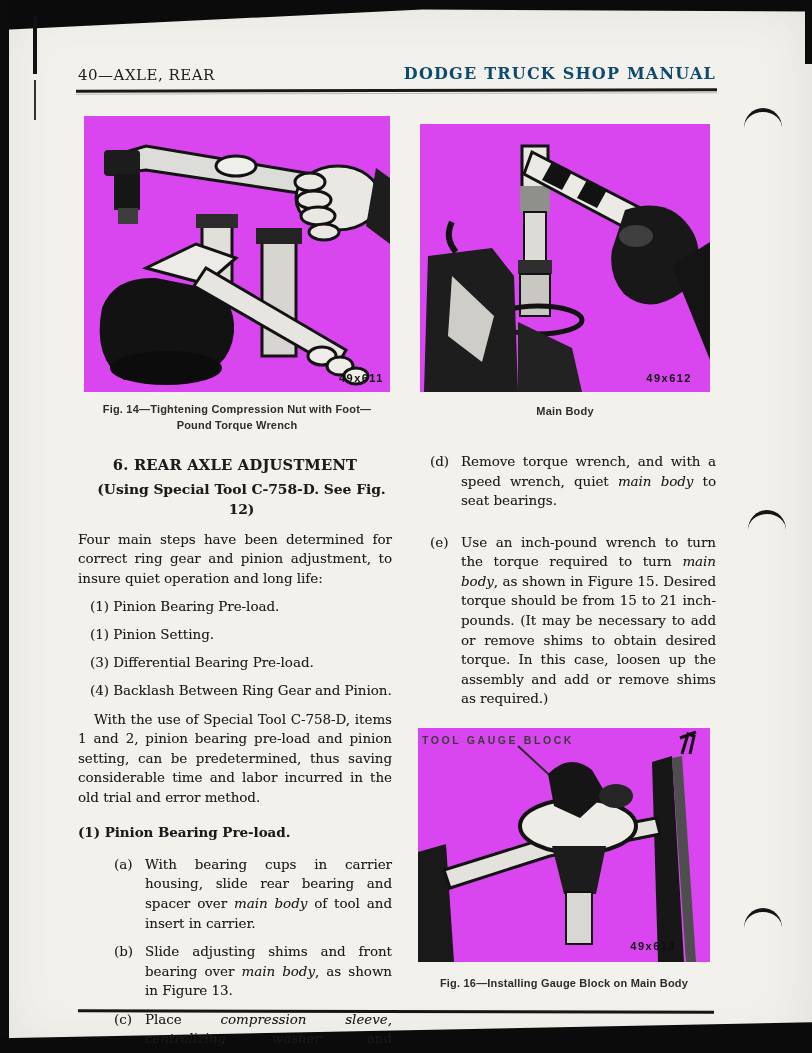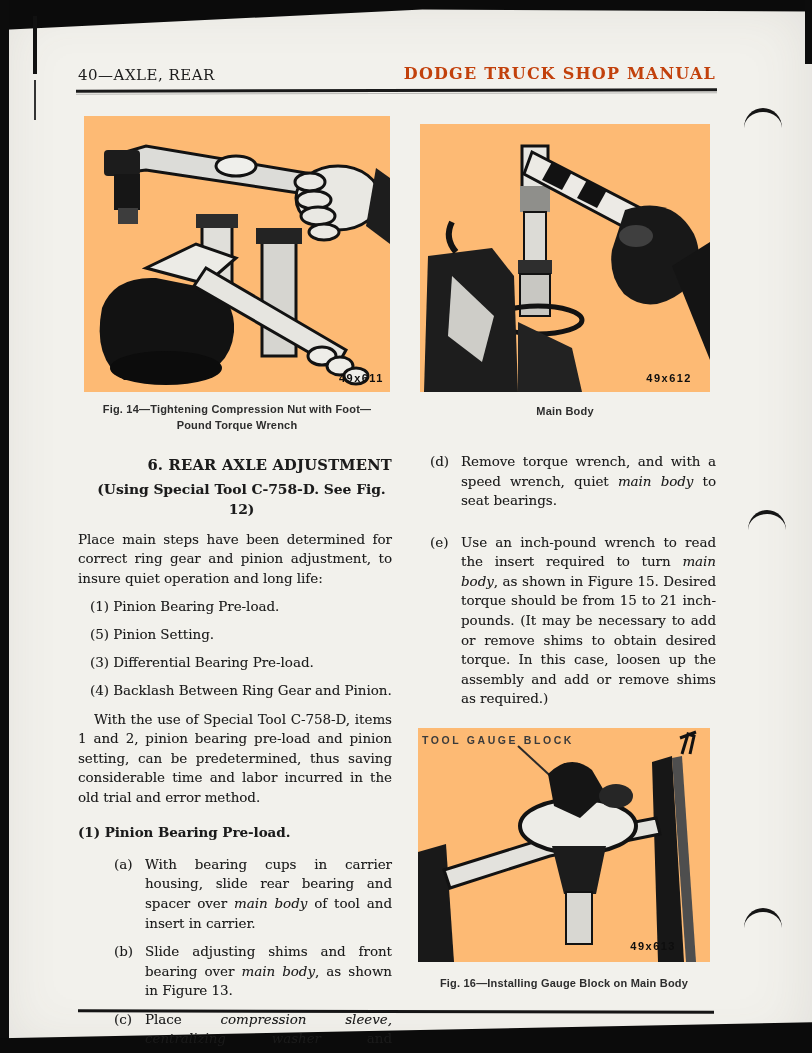--- a/index.html
+++ b/index.html
@@ -13,37 +13,37 @@
   .scan-right-top{position:absolute;right:0;top:0;width:7px;height:64px;background:#0c0c0c;}
   .scan-bottom{position:absolute;left:0;top:1018px;width:812px;height:35px;background:#0b0b0b;
                clip-path:polygon(0 58%,100% 12%,100% 100%,0 100%);}
   .mark-vline{position:absolute;left:33px;top:16px;width:4px;height:58px;background:#111;}
   .mark-vline2{position:absolute;left:34px;top:80px;width:2px;height:40px;background:#333;}
   .curl{position:absolute;width:38px;height:16px;border-top:4px solid #151515;
         border-radius:50% 50% 0 0/100% 100% 0 0;}
   
   .hdr-left{position:absolute;left:78px;top:66px;font-size:15px;letter-spacing:.5px;color:#1c1c1c;}
   .hdr-right{position:absolute;left:396px;top:64px;width:320px;text-align:right;font-size:16px;
-             font-weight:bold;letter-spacing:1.2px;color:#c2410c;}
+             font-weight:bold;letter-spacing:1.2px;color:#0c4a6e;}
   .hdr-rule{position:absolute;left:76px;top:89px;width:641px;height:3px;background:#1a1a1a;
             transform:rotate(-.15deg);}
   .hdr-rule:after{content:"";position:absolute;left:0;top:4px;width:100%;height:1px;background:rgba(20,20,20,.25);}
   
-  .photo{position:absolute;background:#fdba74;}
+  .photo{position:absolute;background:#d946ef;}
   .photo svg{display:block;width:100%;height:100%;}
   .photo-id{position:absolute;font-family:"Liberation Sans",sans-serif;font-size:11px;
             font-weight:bold;letter-spacing:1.5px;color:#0e0e0e;}
   .caption{position:absolute;text-align:center;font-family:"Liberation Sans",sans-serif;
            font-size:11px;font-weight:bold;color:#2d2d2d;line-height:1.45;letter-spacing:.2px;}
   .annotation{position:absolute;font-family:"Liberation Sans",sans-serif;font-size:10.5px;
               letter-spacing:2.6px;color:#3b3b3b;font-weight:bold;}
   
   .col{position:absolute;font-size:13.4px;line-height:1.46;color:#1b1b1b;text-align:justify;
        text-shadow:.25px .25px 0 rgba(20,20,20,.3);}
-  .sec-head{font-size:14.6px;font-weight:bold;letter-spacing:.3px;margin:0 0 2px 0;text-align:right;}
+  .sec-head{font-size:14.6px;font-weight:bold;letter-spacing:.3px;margin:0 0 2px 0;text-align:center;}
   .sec-sub{font-size:13.8px;font-weight:bold;margin:4px 0 10px 13px;text-align:center;}
   .para{margin:0 0 9px 0;}
   .para-indent{text-indent:16px;margin:2px 0 16px 0;}
   .step{margin:0 0 8.5px 12px;text-align:left;}
   .subsec{font-weight:bold;margin:6px 0 12px 0;text-align:left;}
   .litem{display:flex;margin:0 0 9px 36px;}
   .litem.rcol{margin-left:10px;margin-bottom:22px;}
   .litem .lbl{flex:0 0 31px;}
   .litem .txt{flex:1;}
   .btm-rule{position:absolute;left:78px;top:1010px;width:636px;height:2.6px;background:#151515;
@@ -126,23 +126,23 @@
     </svg>
     <div class="photo-id" style="right:18px;bottom:8px;">49x612</div>
   </div>
   <div class="caption" style="left:420px;top:404px;width:290px;">
     <div>Main Body</div>
   </div>
 
   <div class="col" style="left:78px;top:454px;width:314px;">
     <div class="sec-head">6. REAR AXLE ADJUSTMENT</div>
     <div class="sec-sub">(Using Special Tool C-758-D. See Fig. 12)</div>
-    <p class="para">Place main steps have been determined for correct ring gear and pinion adjustment, to insure quiet operation and long life:</p>
+    <p class="para">Four main steps have been determined for correct ring gear and pinion adjustment, to insure quiet operation and long life:</p>
     <div class="step">(1)  Pinion Bearing Pre-load.</div>
-    <div class="step">(5)  Pinion Setting.</div>
+    <div class="step">(1)  Pinion Setting.</div>
     <div class="step">(3)  Differential Bearing Pre-load.</div>
     <div class="step">(4)  Backlash Between Ring Gear and Pinion.</div>
     <p class="para-indent">With the use of Special Tool C-758-D, items 1 and 2, pinion bearing pre-load and pinion setting, can be predetermined, thus saving considerable time and labor incurred in the old trial and error method.</p>
     <div class="subsec">(1) Pinion Bearing Pre-load.</div>
 
     <div class="litem">
       <span class="lbl">(a)</span>
       <span class="txt"><span>With bearing cups in carrier housing, slide rear bearing and spacer over </span><i>main body</i><span> of tool and insert in carrier.</span></span>
     </div>
     <div class="litem">
@@ -155,21 +155,21 @@
     </div>
   </div>
 
   <div class="col" style="left:420px;top:452px;width:296px;">
     <div class="litem rcol">
       <span class="lbl">(d)</span>
       <span class="txt"><span>Remove torque wrench, and with a speed wrench, quiet </span><i>main body</i><span> to seat bearings.</span></span>
     </div>
     <div class="litem rcol">
       <span class="lbl">(e)</span>
-      <span class="txt"><span>Use an inch-pound wrench to read the insert required to turn </span><i>main body</i><span>, as shown in Figure 15. Desired torque should be from 15 to 21 inch-pounds. (It may be necessary to add or remove shims to obtain desired torque. In this case, loosen up the assembly and add or remove shims as required.)</span></span>
+      <span class="txt"><span>Use an inch-pound wrench to turn the torque required to turn </span><i>main body</i><span>, as shown in Figure 15. Desired torque should be from 15 to 21 inch-pounds. (It may be necessary to add or remove shims to obtain desired torque. In this case, loosen up the assembly and add or remove shims as required.)</span></span>
     </div>
   </div>
 
   <div class="photo" style="left:418px;top:728px;width:292px;height:234px;">
     <svg viewBox="0 0 292 234">
       <path d="M100 18 L152 66" stroke="#2a2a2a" stroke-width="2" fill="none"></path>
       <path d="M234 34 L254 28 L266 234 L240 234 Z" fill="#171717"></path>
       <path d="M254 30 L264 28 L278 234 L268 234 Z" fill="#4e4e4e"></path>
       <path d="M0 124 L28 116 L36 234 L0 234 Z" fill="#191919"></path>
       <path d="M26 142 L122 112 L238 90 L242 106 L132 128 L32 160 Z" fill="#e3e2dd" stroke="#121212" stroke-width="3"></path>

